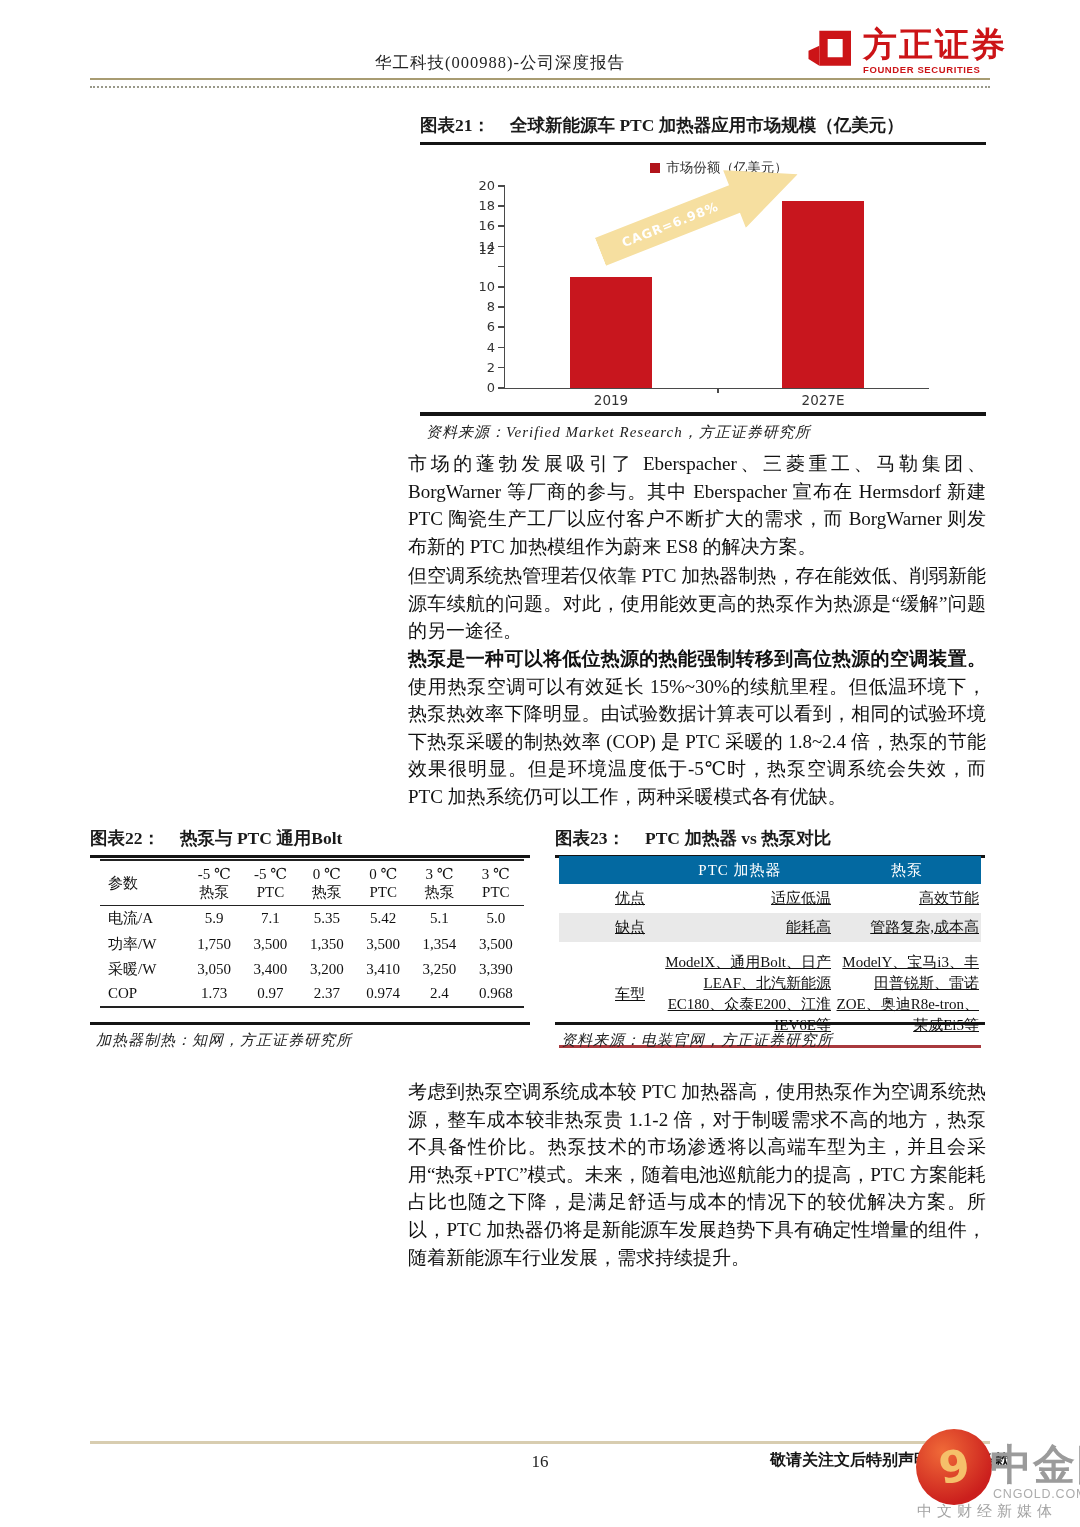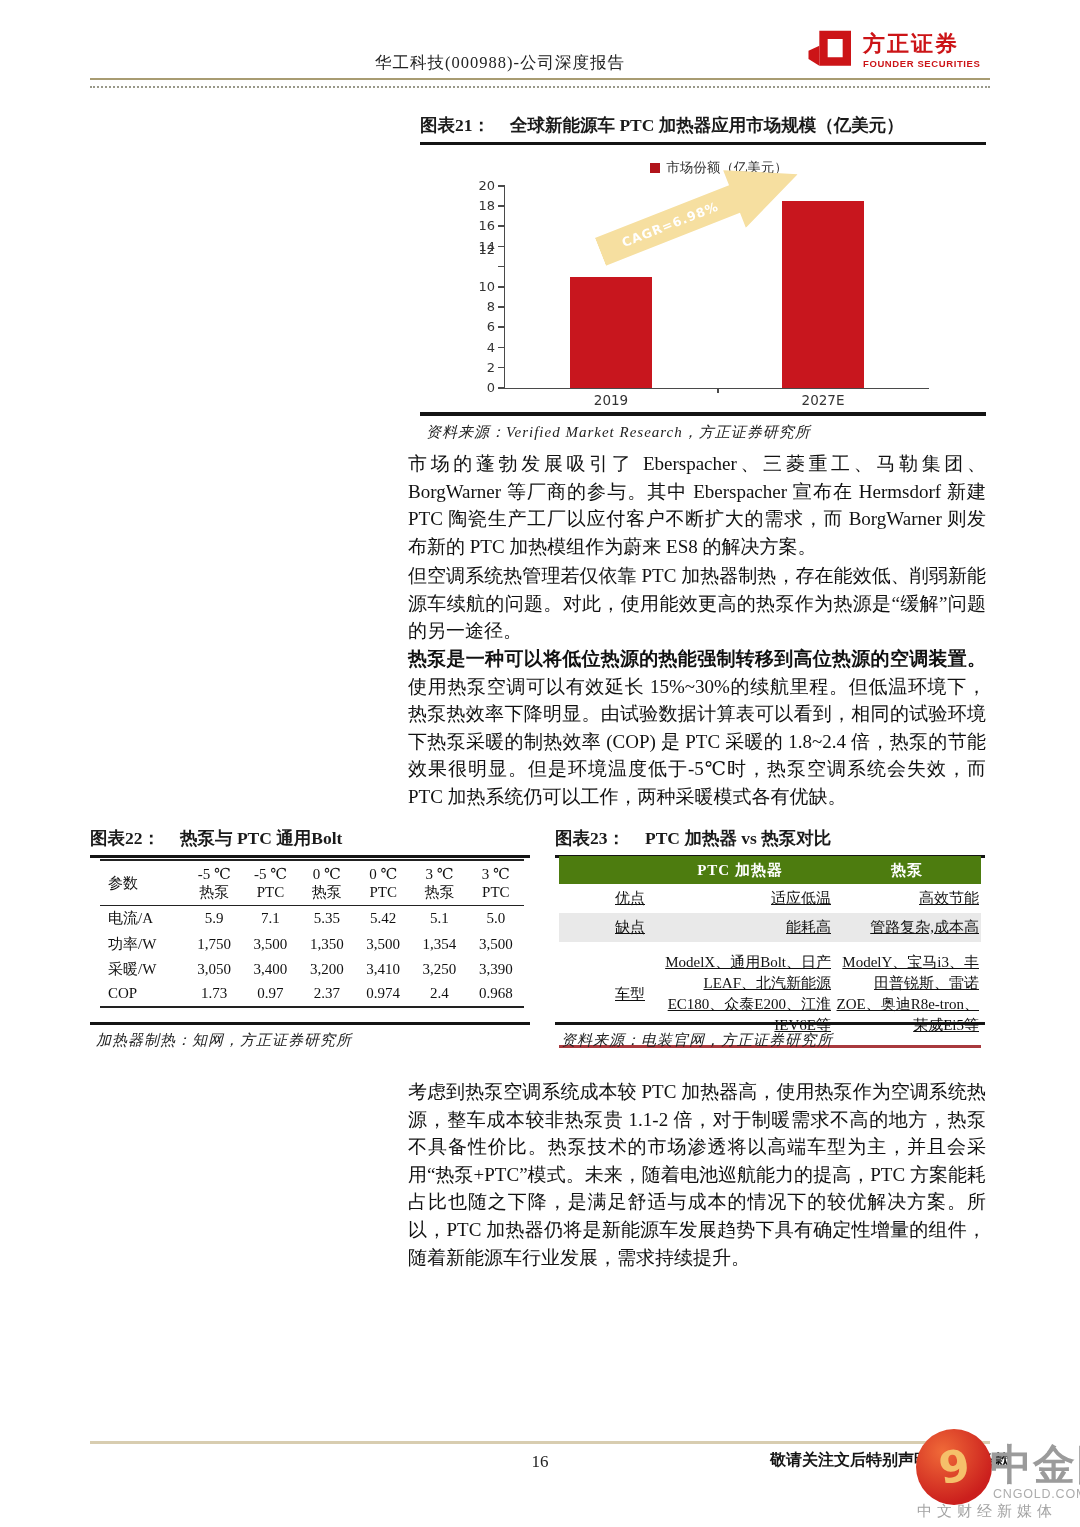--- a/index.html
+++ b/index.html
@@ -4,21 +4,21 @@
 <style>
   html,body{margin:0;padding:0;background:#ffffff;}
   .page{position:relative;width:1080px;height:1527px;background:#fff;overflow:hidden;
         font-family:"Liberation Serif","DejaVu Serif",serif;color:#1a1a1a;}
 
   
   .doc-title{position:absolute;left:90px;top:52px;width:820px;text-align:center;
              font-size:16.5px;letter-spacing:1px;color:#222;}
   .logo{position:absolute;left:806px;top:24px;display:flex;align-items:center;gap:7px;}
   .logo-txt{display:flex;flex-direction:column;line-height:1;}
-  .logo-cn{font-family:"Liberation Sans",sans-serif;font-weight:bold;font-size:22px;
+  .logo-cn{font-family:"Liberation Sans",sans-serif;font-weight:bold;font-size:34px;
            color:#cc1417;letter-spacing:2px;}
   .logo-en{font-family:"Liberation Sans",sans-serif;font-weight:bold;font-size:9.5px;
            color:#cc1417;letter-spacing:0.6px;margin-top:4px;}
   .rule-solid{position:absolute;left:90px;top:78px;width:900px;height:2px;background:#a89c72;}
   .rule-dotted{position:absolute;left:90px;top:86px;width:900px;height:0;
                border-top:2px dotted #99998a;}
 
   
   .fig{position:absolute;}
   .fig-head{display:flex;align-items:baseline;font-weight:bold;font-size:17.5px;
@@ -54,21 +54,21 @@
   
   .t22{position:absolute;left:10px;top:33px;width:424px;border-collapse:collapse;
        border-top:2.2px solid #222;border-bottom:2.2px solid #222;font-size:15px;color:#111;}
   .t22 th{font-weight:normal;padding:4px 0;border-bottom:1.8px solid #222;text-align:center;line-height:18px;}
   .t22 td{padding:3.2px 0;text-align:center;font-family:"Liberation Serif",serif;}
   .t22 .p{text-align:left;padding-left:8px;width:78px;}
 
   
   .t23{position:absolute;left:4px;top:30px;width:422px;border-collapse:collapse;
        font-size:15px;color:#111;border-bottom:3.5px solid #a8393d;}
-  .t23 tr.hd th{background:#4d7c0f;color:#fff;font-weight:bold;height:26px;text-align:center;
+  .t23 tr.hd th{background:#0369a1;color:#fff;font-weight:normal;height:26px;text-align:center;
                 font-size:15px;letter-spacing:1px;}
   .t23 td{text-align:right;padding:4px 2px;line-height:21px;text-decoration:underline;}
   .t23 tr.shade td{background:#e9e9e9;}
   .t23 .lb{font-weight:normal;}
   .t23 tr:nth-child(4) td{padding:10px 2px 9px;margin-top:32px;}
 
   
   .footer-rule{position:absolute;left:90px;top:1441px;width:900px;height:3px;background:#d8cdb0;}
   .page-num{position:absolute;left:0;top:1452px;width:1080px;text-align:center;font-size:17px;color:#222;}
   .disclaimer{position:absolute;left:600px;top:1450px;width:410px;text-align:right;

